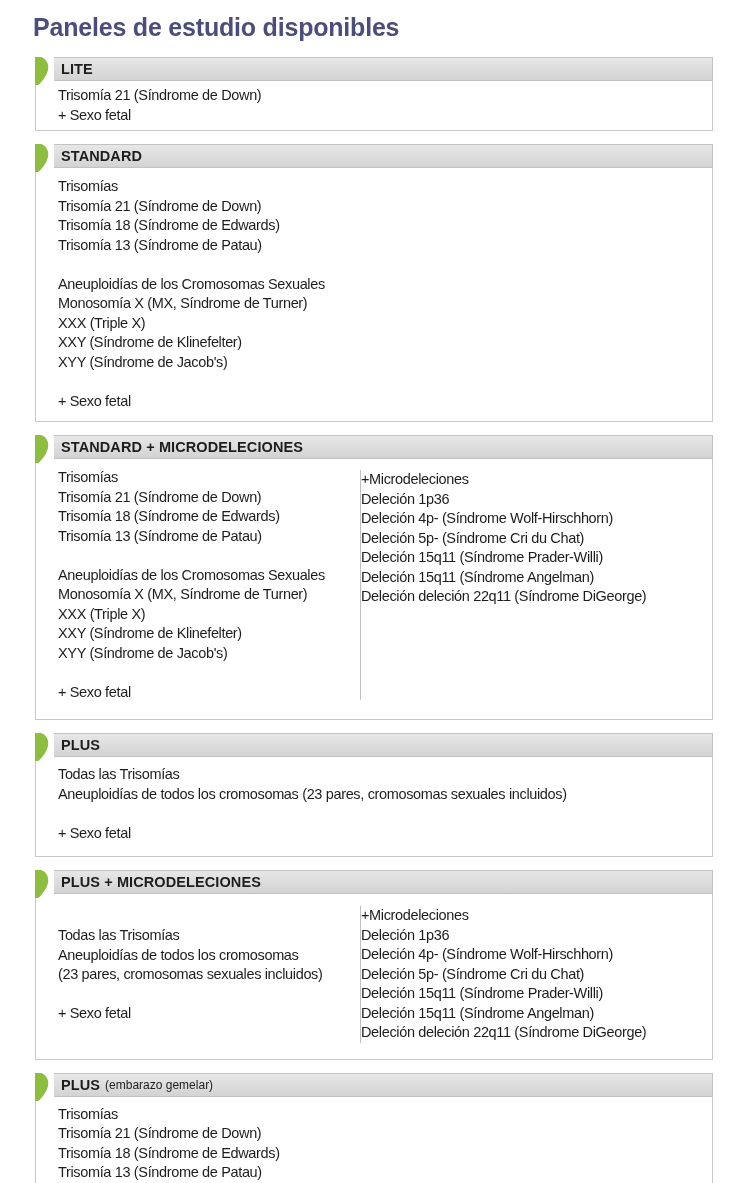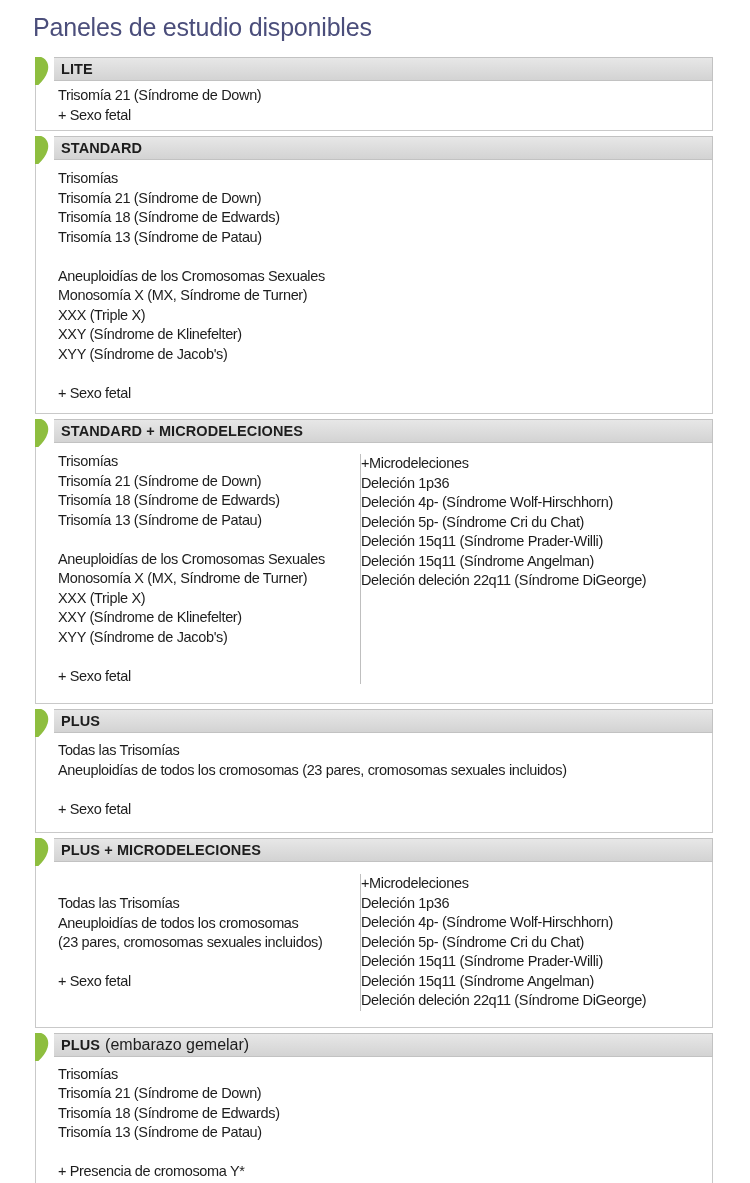--- a/index.html
+++ b/index.html
@@ -14,29 +14,29 @@
     width: 750px;
     min-height: 1183px;
     box-sizing: border-box;
     padding-top: 12px;
     overflow: hidden;
   }
   .page-title {
     margin: 0 0 15px 33px;
     font-size: 25px;
     line-height: 30px;
-    font-weight: normal;
+    font-weight: bold;
     letter-spacing: -0.2px;
     color: #4b4e7b;
   }
   .panels {
     margin-left: 35px;
     width: 678px;
   }
-  .panel { margin-top: 5px; }
+  .panel { margin-top: 13px; }
   .panel:first-child { margin-top: 0; }
 
   .panel-header {
     position: relative;
     height: 24px;
     background: linear-gradient(180deg, #e7e7e7 0%, #dcdcdc 55%, #d3d3d3 100%);
     border: 1px solid #c2c2c2;
     display: flex;
     align-items: center;
     padding-left: 25px;
@@ -54,21 +54,21 @@
     overflow: visible;
   }
   .leaf-wrap svg { display: block; overflow: visible; }
   .panel-header .hdr-label {
     font-weight: bold;
     font-size: 14.5px;
     letter-spacing: 0.1px;
     white-space: nowrap;
   }
   .panel-header .hdr-note {
-    font-size: 16px;
+    font-size: 12px;
     margin-left: 5px;
     white-space: nowrap;
   }
   .panel-body {
     background: #ffffff;
     border: 1px solid #c9c9c9;
     border-top: none;
     box-sizing: border-box;
     padding: 8px 14px 9px 22px;
     font-size: 14.5px;

